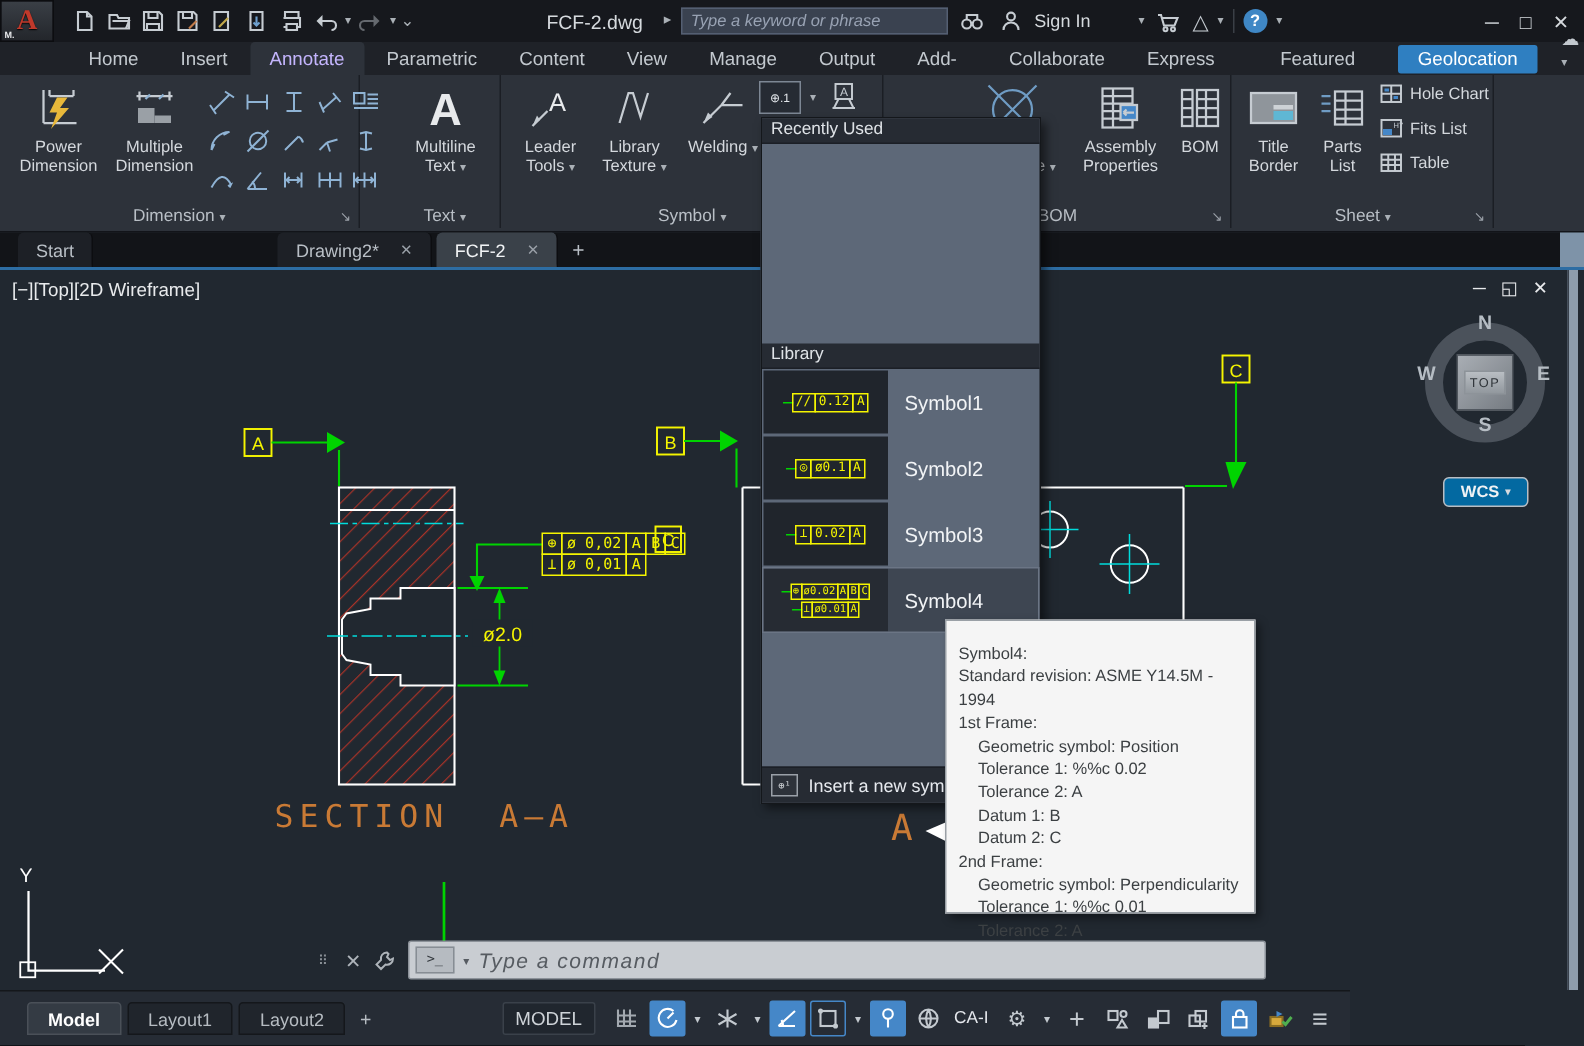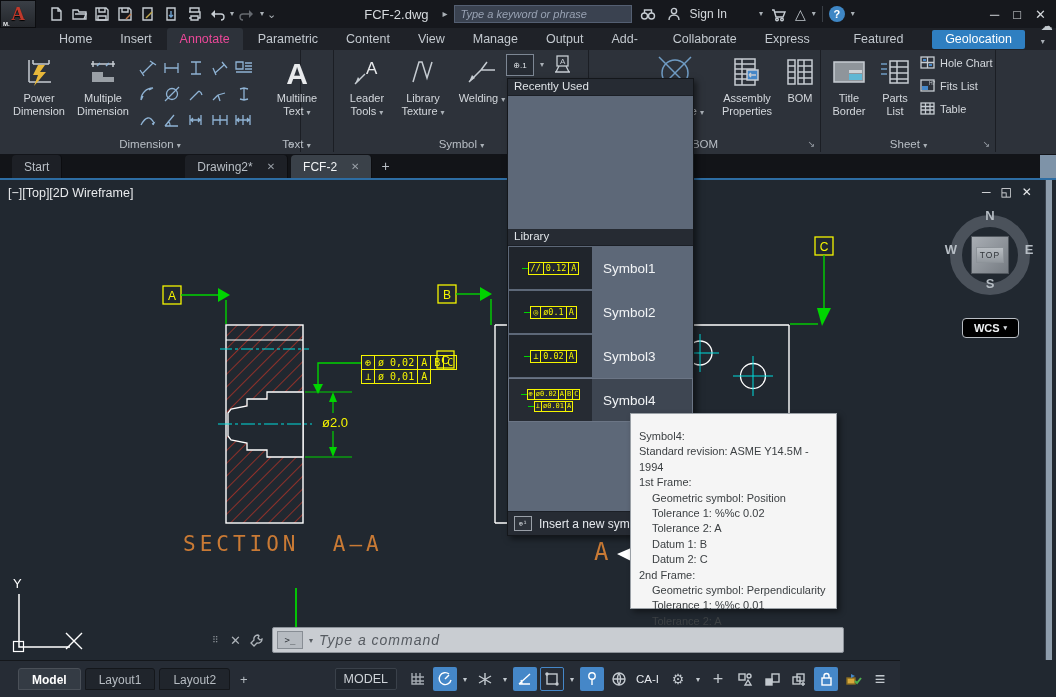--- a/index.html
+++ b/index.html
@@ -20,21 +20,21 @@
   .tb-right{display:flex;align-items:center;margin-left:14px;gap:6px;}
   .searchbox{width:178px;height:18px;background:#3a4250;border:1px solid #545f72;color:#e6e9ee;font-size:11px;padding:0 6px;}
   .searchbox::placeholder{color:#98a2b3;font-style:italic;}
   .signin{color:#d6dade;font-size:12px;}
   .winbtns{margin-left:auto;display:flex;gap:14px;margin-right:10px;color:#d6dade;font-size:13px;}
   .winbtns span{cursor:default;}
   .tbsep{width:1px;height:16px;background:#3a3f46;}
   
   .ribbontabs{left:0;top:28px;width:1056px;height:22px;background:#1f2228;display:flex;align-items:flex-end;padding-left:46px;gap:2px;}
   .rtab{height:22px;line-height:22px;padding:0 13px;color:#c3c9cf;font-size:12.5px;cursor:default;}
-  .rtab.active{background:#2d323a;color:#ec4899;border-radius:3px 3px 0 0;}
+  .rtab.active{background:#2d323a;color:#c4b5fd;border-radius:3px 3px 0 0;}
   .rtab.geo{background:#2f7fc1;color:#fff;border-radius:2px;height:19px;line-height:19px;margin-bottom:1px;}
   .cloudbtn{color:#c3c9cf;font-size:12px;margin-left:14px;margin-bottom:3px;}
   
   .ribbon{left:0;top:50px;width:1056px;height:105px;background:#2d323a;border-bottom:1px solid #121419;}
   .panel{position:absolute;top:0;height:102px;border-right:1px solid #1b1e24;}
   .plabel{position:absolute;bottom:2px;left:0;right:0;text-align:center;color:#b9bfc6;font-size:11.5px;}
   .pexpand{position:absolute;bottom:3px;right:5px;color:#9aa0a8;font-size:9px;}
   .bigbtn{position:absolute;top:4px;display:flex;flex-direction:column;align-items:center;color:#d4d8dd;font-size:11px;line-height:13px;text-align:center;cursor:default;}
   .bigbtn .bicon{height:38px;display:flex;align-items:center;justify-content:center;}
   .bigbtn svg{stroke:#c6ccd2;fill:none;stroke-width:1.5;}
@@ -60,21 +60,21 @@
   .fcfbox{display:flex;}
   .fcfbox .c{border:1px solid #f5f500;margin-left:-1px;color:#f5f500;font-size:10px;line-height:13px;height:15px;padding:0 3px;font-family:"DejaVu Sans Mono",monospace;white-space:pre;}
   .sectionlabel{color:#c97a35;font-size:21px;letter-spacing:4px;font-family:"DejaVu Sans Mono",monospace;white-space:pre;}
   .secA{color:#c97a35;font-size:24px;font-family:"DejaVu Sans Mono",monospace;}
   
   .vcube{left:940px;top:22px;width:100px;height:100px;}
   .vring{position:absolute;left:10px;top:13px;width:80px;height:80px;border:12px solid #4b525b;border-radius:50%;}
   .vletter{position:absolute;color:#b6bdc4;font-weight:bold;font-size:13px;transform:translate(-50%,-50%);}
   .vtop{position:absolute;left:31px;top:34px;width:38px;height:38px;background:linear-gradient(135deg,#a9aeb4,#757b82);border:1px solid #51575e;display:flex;align-items:center;justify-content:center;}
   .vtop span{font-size:8.5px;color:#2e3338;letter-spacing:1px;border:1px solid #8d9399;padding:2px 3px;background:linear-gradient(#b9bec3,#92989e);}
-  .wcspill{left:962px;top:138px;width:57px;height:20px;background:#000000;border:1px solid #b9bec4;border-radius:4px;display:flex;align-items:center;justify-content:center;gap:4px;color:#f0f2f4;font-size:11px;font-weight:bold;}
+  .wcspill{left:962px;top:138px;width:57px;height:20px;background:#0369a1;border:1px solid #b9bec4;border-radius:4px;display:flex;align-items:center;justify-content:center;gap:4px;color:#f0f2f4;font-size:11px;font-weight:bold;}
   .wcspill i{font-style:normal;font-size:7px;color:#d6dade;}
   .scrollstrip{left:1045px;top:0;width:7px;height:480px;background:#8e9dac;border-left:1px solid #39414c;}
   
   .cmddock{left:212px;top:446px;width:632px;height:28px;display:flex;align-items:center;gap:8px;}
   .grip{color:#8a9096;font-size:9px;letter-spacing:1px;line-height:4px;width:10px;}
   .cmdx{color:#aeb4ba;font-size:13px;}
   .cmdbox{flex:1;height:26px;background:#c9cdd2;border:1px solid #8c9299;border-radius:2px;display:flex;align-items:center;padding:0 4px;gap:6px;}
   .cmdicon{width:26px;height:18px;background:#b6bbc1;border:1px solid #878d94;display:flex;align-items:center;justify-content:center;font-size:9px;color:#33383d;font-family:"DejaVu Sans Mono",monospace;}
   .cmdcaret{color:#565b61;font-size:8px;}
   .cmdtext{color:#565b61;font-size:14px;font-style:italic;font-family:"Liberation Sans",sans-serif;letter-spacing:1px;}
@@ -233,21 +233,21 @@
     <span class="rtab">Add-ins</span>
     <span class="rtab">Collaborate</span>
     <span class="rtab">Express Tools</span>
     <span class="rtab">Featured Apps</span>
     <span class="rtab geo">Geolocation</span>
     <span class="cloudbtn"><span>☁</span> <span class="caret">▾</span></span>
   </div>
 
   <div class="abs ribbon">
 
-    <div class="panel" style="left:0;width:301px;">
+    <div class="panel" style="left:0;width:240px;">
       <div class="bigbtn" style="left:8px;width:62px;">
         <div class="bicon">
           <svg width="34" height="34">
               <path d="M7 4v22M7 26h22M11 8h16M11 8v-4M27 8v-4" stroke="#c6ccd2"></path>
               <polygon points="16,9 23,9 18,16 24,16 12,30 16,19 11,19" fill="#e8b83a" stroke="none"></polygon>
             </svg>
         </div>
         <span>Power</span>
         <span>Dimension</span>
       </div>

